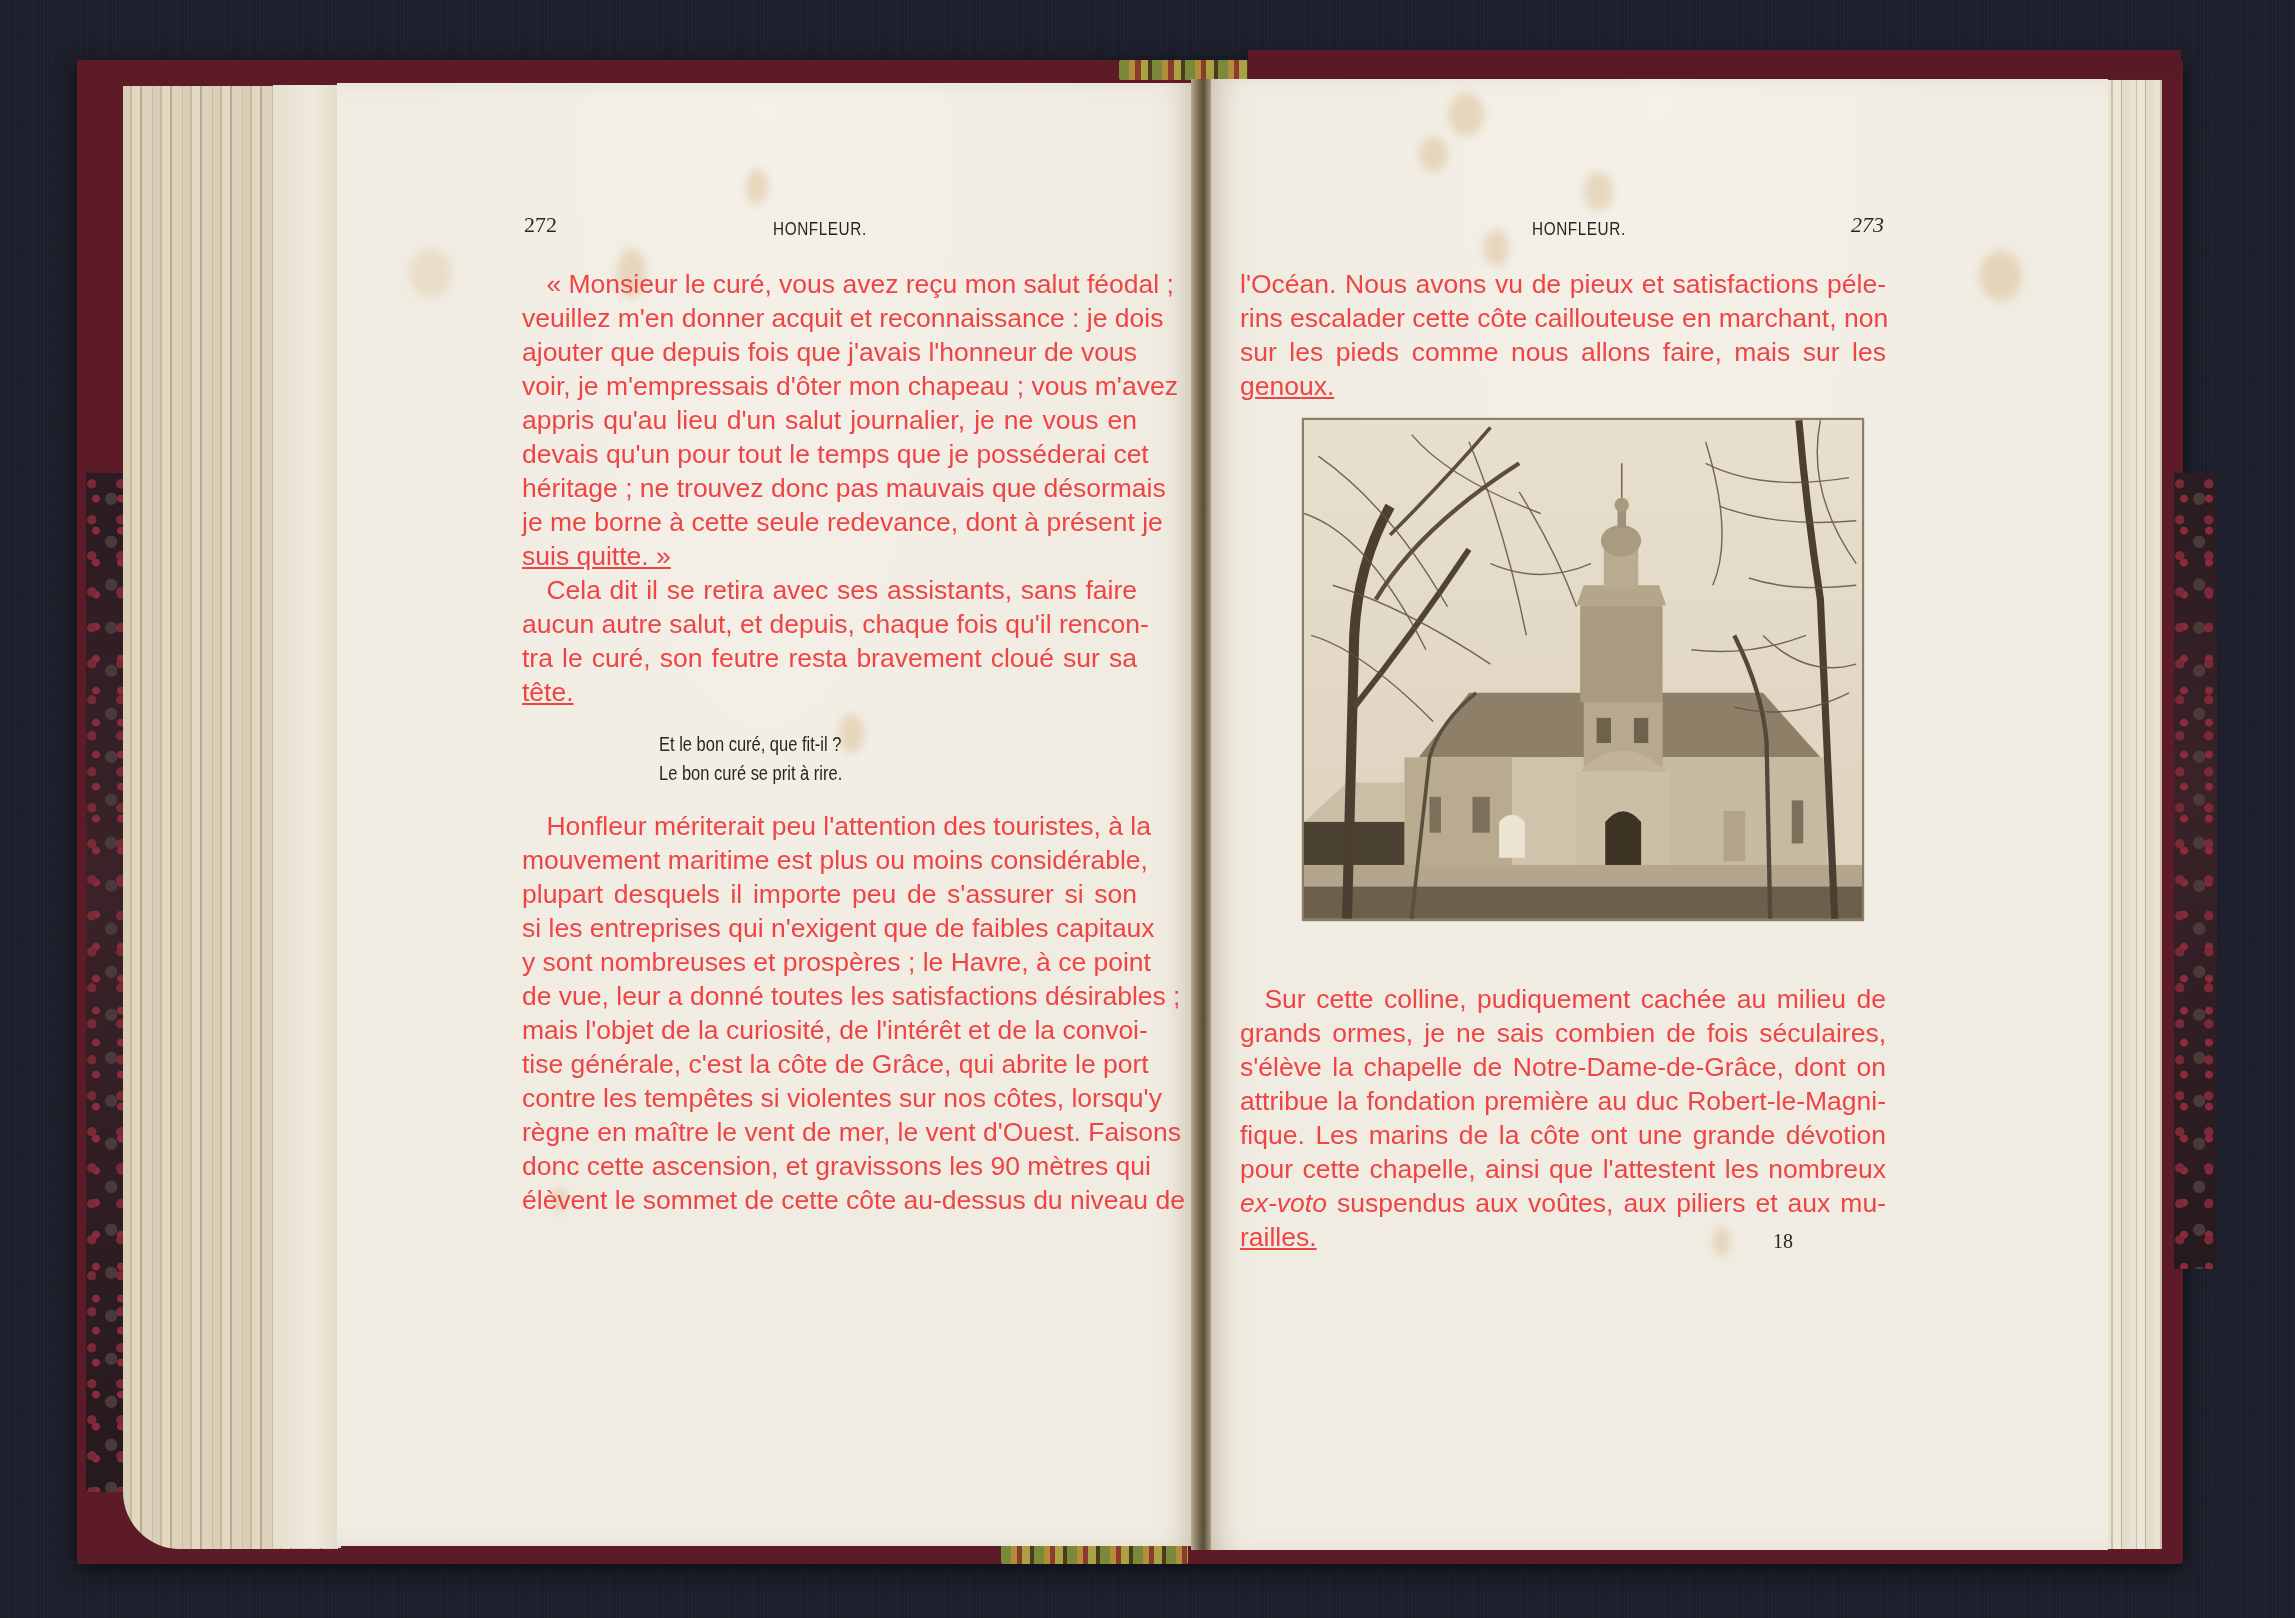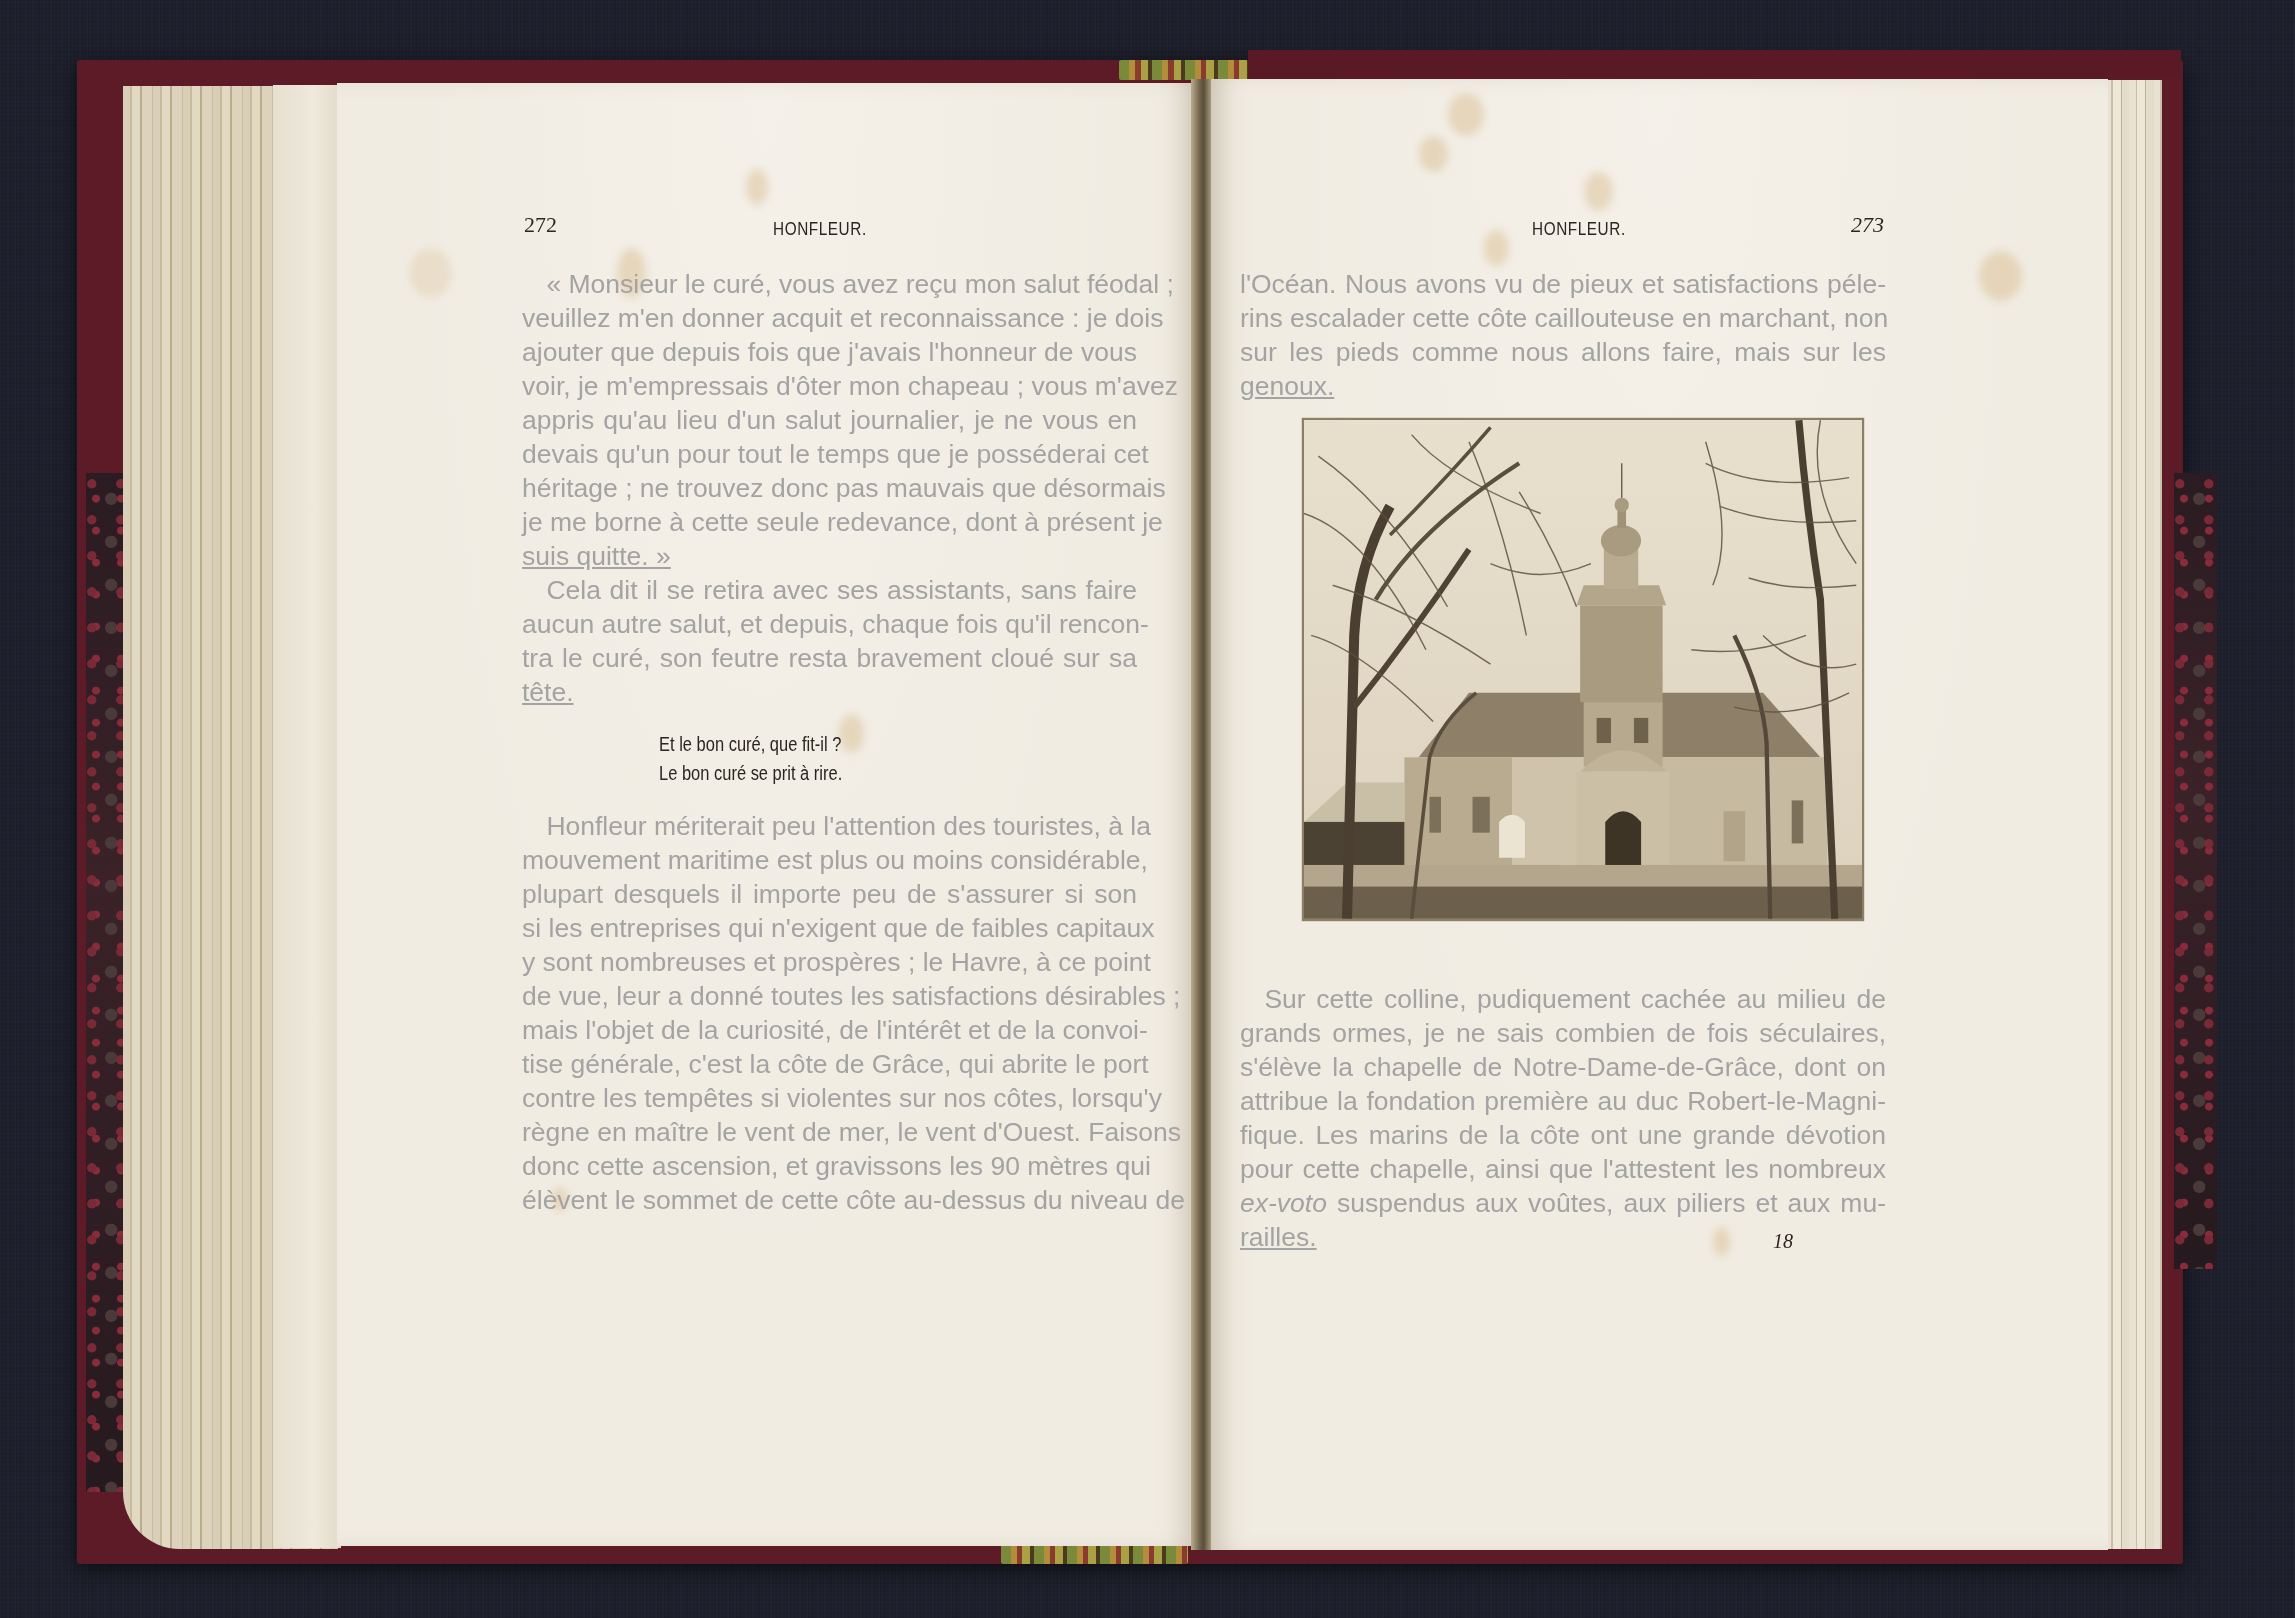--- a/index.html
+++ b/index.html
@@ -87,21 +87,21 @@
       font-size: 18.7px; letter-spacing: 0.7px; color: #2b2520;
       transform: scaleX(0.82); transform-origin: left top;
     }
     .page-number {
       font-family: "Liberation Serif", serif;
       font-size: 22px; color: #2b2520;
     }
 
     
     .column {
-      color: #a3a3a3;
+      color: #ef4444;
       font-family: "Liberation Sans Narrow", "Liberation Sans", sans-serif;
       font-size: 26.5px;
       line-height: 34px;
       text-align: justify;
     }
     .column p { margin: 0; text-indent: 24.4px; }
     .column .line { display: block; white-space: nowrap; text-align-last: justify; text-align: justify; }
     .column .line.last { text-align-last: left; text-decoration: underline; }
 
     .verse {
@@ -113,21 +113,21 @@
 
     
     .photo {
       left: 1304px; top: 420px; width: 558px; height: 499px;
       background:
         linear-gradient(180deg, #e6dccb 0%, #ddd3bf 55%, #a9997d 75%, #7a6b55 88%, #6a5c48 100%);
       box-shadow: 0 0 0 2.2px #8d7e66;
       overflow: hidden;
     }
     .signature {
-      font-family: "Liberation Serif", serif; font-size: 20px; color: #2b2520; font-style: italic;
+      font-family: "Liberation Serif", serif; font-size: 20px; color: #2b2520;
     }
   </style>
 </head>
 <body>
 
 <div class="abs cover"></div>
 <div class="abs cover-top-right"></div>
 <div class="abs marble marble-left"></div>
 <div class="abs marble marble-right"></div>
 <div class="abs headband headband-top"></div>

